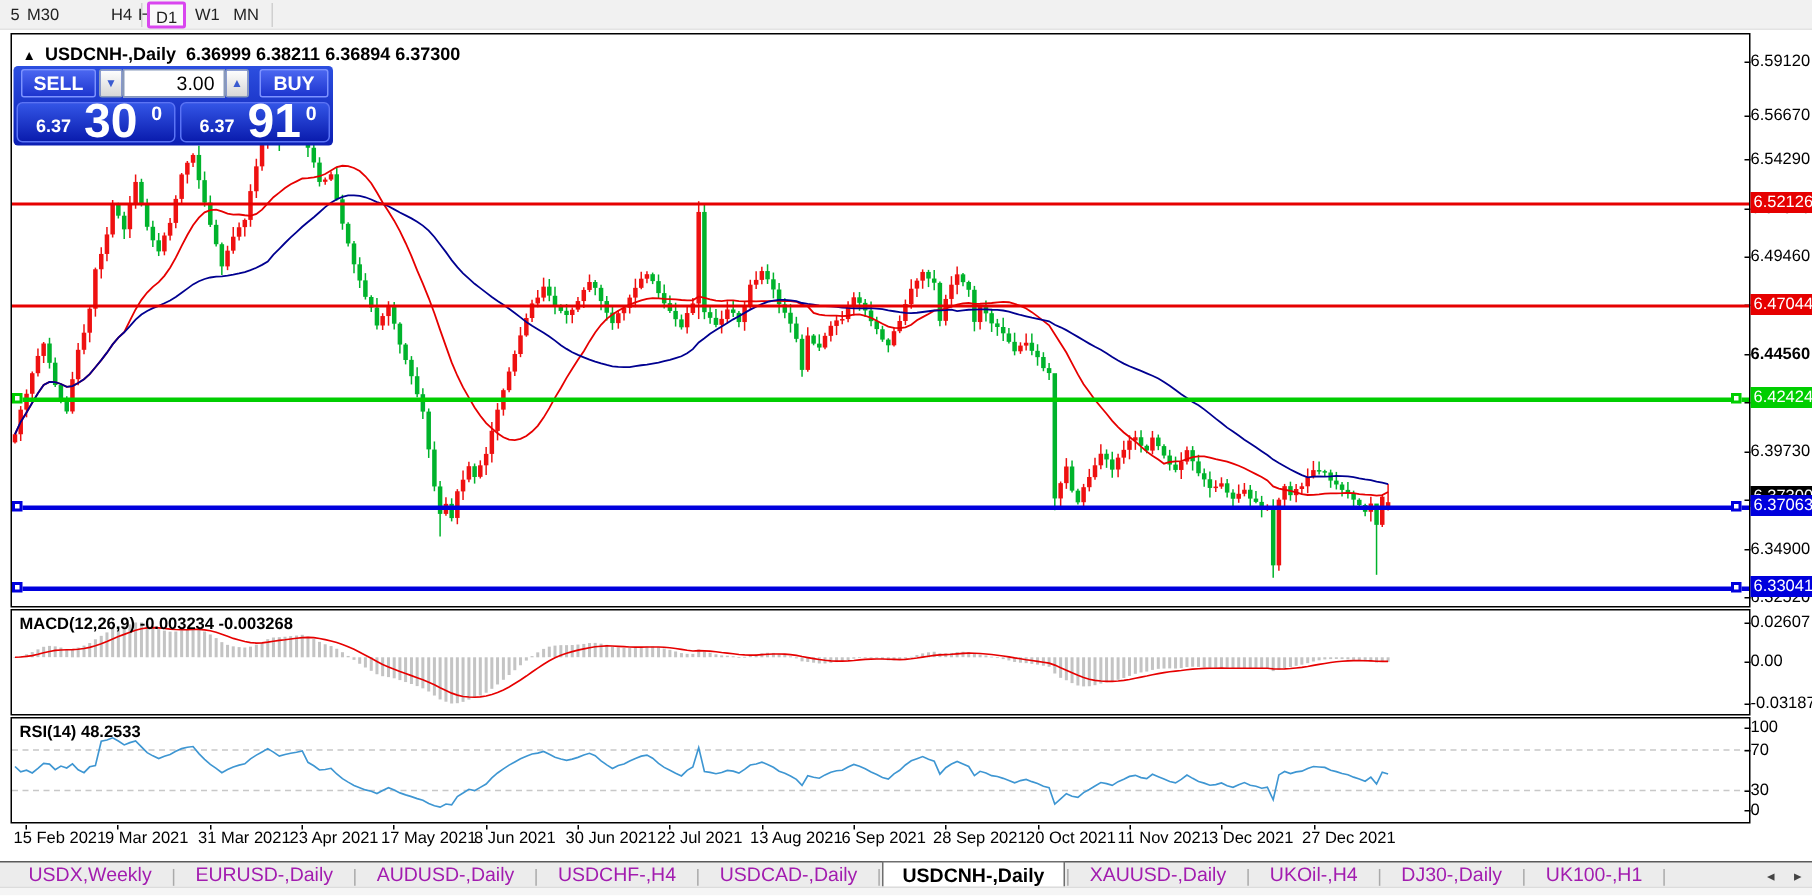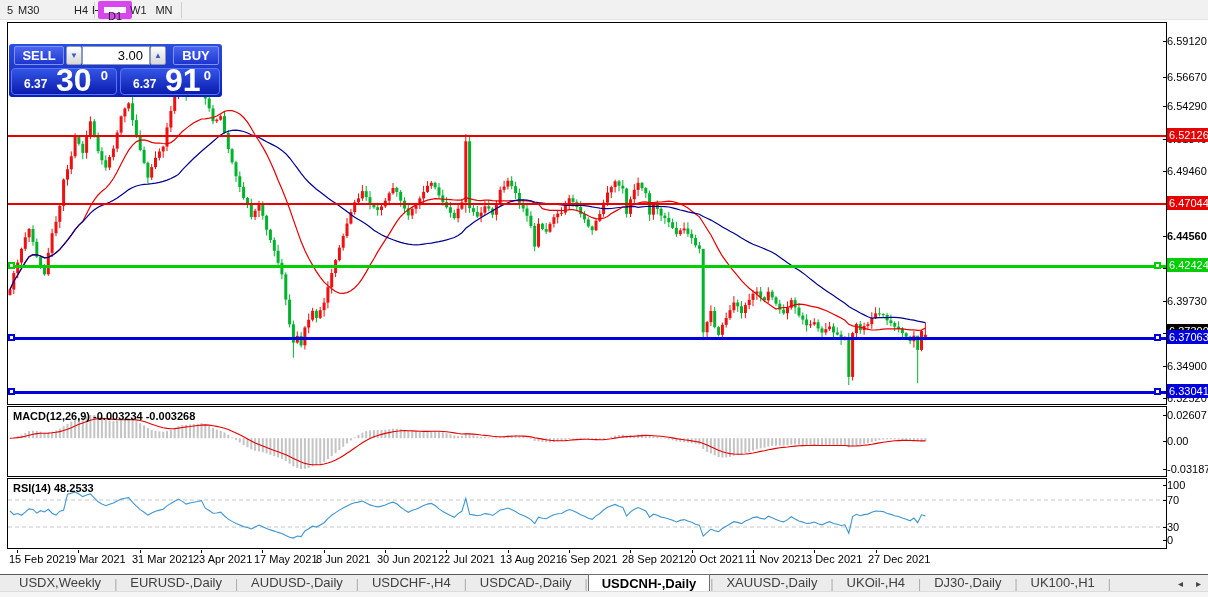--- a/index.html
+++ b/index.html
@@ -5,21 +5,21 @@
   * { margin:0; padding:0; box-sizing:border-box; }
   html,body { width:1208px; height:597px; overflow:hidden; background:#fff;
     font-family:"Liberation Sans", sans-serif; }
   #stage { position:relative; width:1208px; height:597px; background:#fff; }
 
   
   #toolbar { position:absolute; left:0; top:0; width:1208px; height:20px;
     background:#f1f1f1; border-bottom:1px solid #e3e3e3; }
   .tf-btn { position:absolute; top:1px; height:18px; line-height:18px;
     font-size:11px; color:#222; text-align:center; padding:0 4px; cursor:default; }
-  .tf-btn.active { background:#fafafa; border:6px solid #d946ef; border-radius:2px; }
+  .tf-btn.active { background:#fafafa; border:2px solid #d946ef; border-radius:2px; }
   .tf-sep { position:absolute; top:2px; width:1px; height:16px; background:#d0d0d0; }
 
   
   #chartwin { position:absolute; left:0; top:21px; width:1208px; height:545px; background:#fff; }
   .pane { position:absolute; left:7px; width:1160px; border:1px solid #000; background:#fff; }
   #pane-main { top:1px;  height:383px; }
   #pane-macd { top:385px; height:71px; }
   #pane-rsi  { top:457px; height:71px; }
   .pane svg { position:absolute; left:0; top:0; }
 
@@ -69,21 +69,21 @@
 
   
   #date-axis { position:absolute; left:7px; top:529px; width:1160px; height:16px; }
   .date-lab { position:absolute; top:3px; font-size:11px; color:#000; white-space:nowrap; }
   .date-tick { position:absolute; top:0; width:1px; height:3px; background:#000; }
 
   
   #tabbar { position:absolute; left:0; top:574px; width:1208px; height:17px;
     background:#ececec; border-top:1px solid #5a5a5a; }
   #tabs { position:absolute; left:6px; top:0; height:17px; display:flex; align-items:center; }
-  .tab { font-size:13px; color:#404040; padding:0 13px; height:17px; line-height:16px;
+  .tab { font-size:13px; color:#a21caf; padding:0 13px; height:17px; line-height:16px;
     white-space:nowrap; }
   .tab.active { background:#fff; color:#000; font-weight:700; border:1px solid #6e6e6e;
     border-bottom:none; height:18px; margin-top:-1px; line-height:17px; }
   .tab-sep { color:#aaa; font-size:12px; }
   .tab-arrow { position:absolute; top:3px; font-size:10px; color:#444; }
   #tab-arrow-left { left:1178px; }
   #tab-arrow-right { left:1196px; }
   #statusbar { position:absolute; left:0; top:591px; width:1208px; height:6px;
     background:#f5f5f5; border-top:1px solid #dcdcdc; }
 </style>
@@ -858,20 +858,27 @@
           <line x1="0" y1="21" x2="1158" y2="21" stroke="#c8c8c8" stroke-width="1" stroke-dasharray="4,3"></line>
           <line x1="0" y1="48" x2="1158" y2="48" stroke="#c8c8c8" stroke-width="1" stroke-dasharray="4,3"></line>
    <path d="M2.0,32.0 L5.8,35.6 L9.7,34.5 L13.5,36.3 L17.3,33.2 L21.1,29.9 L25.0,30.4 L28.8,34.1 L32.6,31.7 L36.5,33.0 L40.3,30.3 L44.1,34.2 L48.0,36.1 L51.8,32.2 L55.6,31.4 L59.5,15.2 L63.3,14.3 L67.1,12.9 L70.9,15.0 L74.8,17.6 L78.6,16.1 L82.4,14.9 L86.3,18.9 L90.1,22.8 L93.9,24.9 L97.8,26.7 L101.6,25.2 L105.4,24.0 L109.2,21.9 L113.1,20.1 L116.9,19.2 L120.7,18.7 L124.6,23.4 L128.4,27.2 L132.2,30.6 L136.1,33.2 L139.9,36.1 L143.7,34.0 L147.5,32.3 L151.4,31.1 L155.2,30.2 L159.0,26.9 L162.9,24.4 L166.7,22.3 L170.5,20.1 L174.3,22.4 L178.2,25.1 L182.0,24.0 L185.8,23.2 L189.7,22.5 L193.5,21.6 L197.3,29.2 L201.2,31.5 L205.0,34.3 L208.8,34.0 L212.7,33.2 L216.5,37.0 L220.3,40.1 L224.1,42.4 L228.0,44.6 L231.8,46.1 L235.6,47.6 L239.5,48.5 L243.3,50.0 L247.1,48.0 L251.0,46.1 L254.8,47.7 L258.6,49.6 L262.4,50.9 L266.3,52.1 L270.1,53.4 L273.9,54.5 L277.8,56.6 L281.6,58.2 L285.4,59.1 L289.3,57.0 L293.1,57.6 L296.9,52.0 L300.7,49.7 L304.6,47.2 L308.4,48.1 L312.2,45.9 L316.1,43.7 L319.9,39.6 L323.7,36.3 L327.6,33.6 L331.4,31.1 L335.2,29.0 L339.0,26.9 L342.9,25.1 L346.7,23.7 L350.5,23.1 L354.4,22.0 L358.2,23.9 L362.0,25.9 L365.9,27.0 L369.7,27.9 L373.5,27.1 L377.3,25.9 L381.2,24.3 L385.0,23.2 L388.8,24.8 L392.7,28.2 L396.5,30.9 L400.3,33.3 L404.2,31.3 L408.0,30.3 L411.8,28.4 L415.6,26.6 L419.5,25.1 L423.3,24.4 L427.1,26.5 L431.0,29.9 L434.8,32.6 L438.6,34.5 L442.4,36.5 L446.3,38.3 L450.1,34.6 L453.9,32.3 L457.8,19.4 L461.6,35.3 L465.4,35.9 L469.3,36.8 L473.1,36.0 L476.9,34.6 L480.8,35.1 L484.6,36.4 L488.4,33.9 L492.2,31.0 L496.1,30.3 L499.9,29.1 L503.7,30.6 L507.6,32.5 L511.4,35.1 L515.2,36.5 L519.0,38.3 L522.9,40.6 L526.7,44.6 L530.5,38.2 L534.4,39.2 L538.2,39.8 L542.0,37.6 L545.9,35.8 L549.7,34.8 L553.5,34.5 L557.4,32.3 L561.2,30.6 L565.0,31.8 L568.8,33.5 L572.7,35.7 L576.5,37.3 L580.3,39.3 L584.2,40.4 L588.0,36.9 L591.8,34.5 L595.6,31.0 L599.5,28.2 L603.3,26.8 L607.1,25.4 L611.0,27.2 L614.8,28.4 L618.6,37.1 L622.5,32.8 L626.3,30.3 L630.1,28.6 L634.0,30.3 L637.8,32.0 L641.6,38.1 L645.4,35.2 L649.3,36.3 L653.1,38.1 L656.9,38.7 L660.8,39.9 L664.6,41.3 L668.4,42.9 L672.3,41.4 L676.1,40.6 L679.9,42.1 L683.7,43.3 L687.6,45.2 L691.4,46.1 L695.2,57.1 L699.1,53.6 L702.9,50.1 L706.7,51.8 L710.6,52.6 L714.4,49.4 L718.2,47.3 L722.0,45.0 L725.9,42.7 L729.7,43.4 L733.5,44.6 L737.4,42.1 L741.2,40.5 L745.0,38.6 L748.9,37.9 L752.7,39.4 L756.5,40.1 L760.3,37.2 L764.2,38.8 L768.0,40.4 L771.8,42.0 L775.7,42.9 L779.5,40.6 L783.3,37.7 L787.1,39.9 L791.0,42.0 L794.8,43.1 L798.6,44.5 L802.5,44.1 L806.3,43.0 L810.1,44.8 L814.0,45.9 L817.8,44.1 L821.6,42.7 L825.5,44.5 L829.3,45.2 L833.1,46.5 L836.9,45.8 L840.8,54.2 L844.6,37.6 L848.4,35.3 L852.3,36.7 L856.1,35.6 L859.9,35.1 L863.8,33.3 L867.6,32.0 L871.4,32.3 L875.2,32.6 L879.1,34.5 L882.9,35.4 L886.7,36.7 L890.6,37.5 L894.4,39.1 L898.2,40.3 L902.1,41.8 L905.9,39.1 L909.7,43.7 L913.5,35.8 L917.4,37.0" fill="none" stroke="#3e96d2" stroke-width="1.1"></path>
         </svg>
       <div class="ind-label">
         <span>RSI(14)</span>
         <span>48.2533</span>
       </div>
     </div>
 
+    <div id="chart-header">
+      <span class="collapse">▲</span><span>USDCNH-,Daily</span>&nbsp;
+      <span>6.36999</span>
+      <span>6.38211</span>
+      <span>6.36894</span>
+      <span>6.37300</span>
+    </div>
 
     <div id="trade-panel">
       <div class="tp-btn" id="sell-btn">SELL</div>
       <div class="spin" id="spin-down">▼</div>
       <input id="vol-input" value="3.00" style="">
       <div class="spin" id="spin-up">▲</div>
       <div class="tp-btn" id="buy-btn">BUY</div>
       <div class="tp-price" id="sell-box">
         <span class="tp-small">6.37</span>
         <span class="tp-big">30</span>

